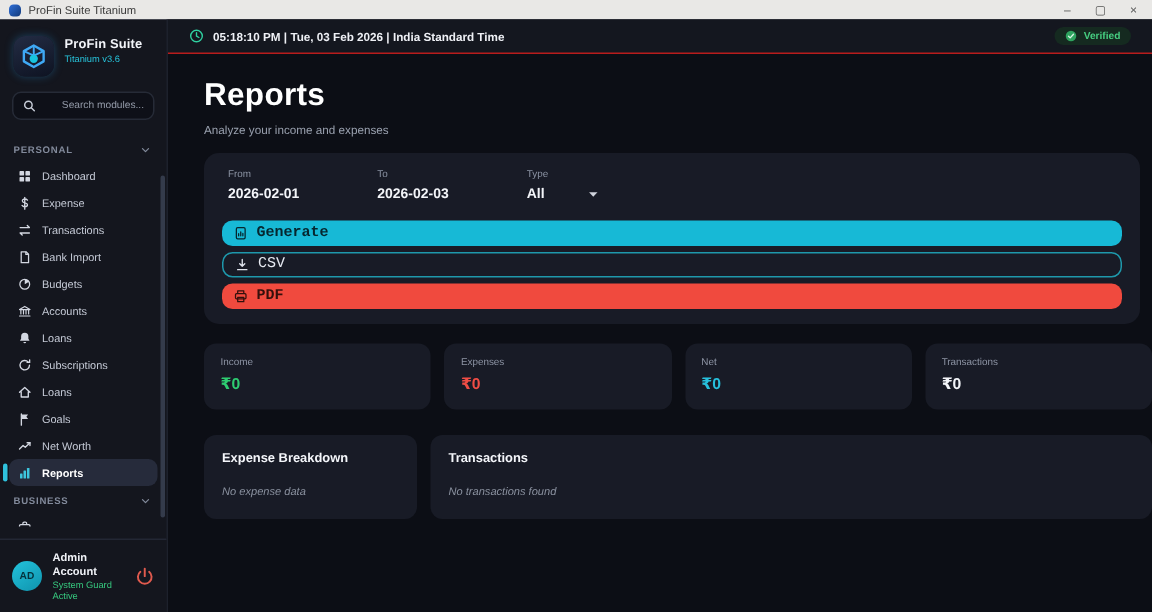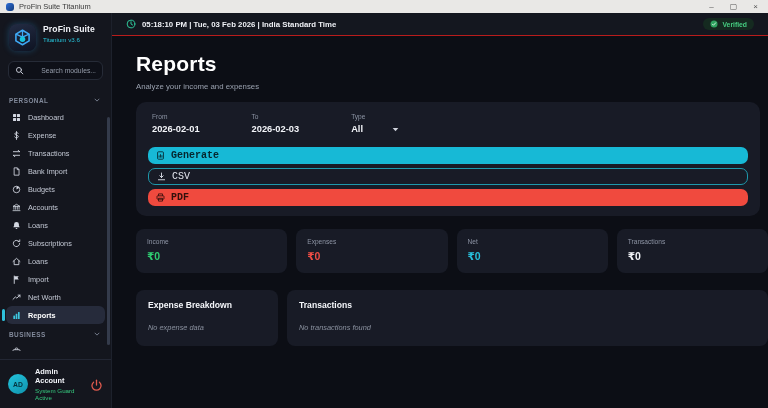--- a/index.html
+++ b/index.html
@@ -222,21 +222,21 @@
               </span>
     <span class="nav-label">Loans</span>
   </div>
             <div class="nav-item">
     <span class="nav-icon">
                 <svg viewBox="0 0 16 16">
                   <path d="M4 15V1.8" fill="none" stroke="currentColor" stroke-width="1.6" stroke-linecap="round"></path>
                   <path d="M4 2.4h8l-2.1 2.7L12 7.8H4z" fill="currentColor"></path>
                 </svg>
               </span>
-    <span class="nav-label">Import</span>
+    <span class="nav-label">Goals</span>
   </div>
             <div class="nav-item">
     <span class="nav-icon">
                 <svg viewBox="0 0 16 16" fill="none" stroke="currentColor" stroke-width="1.6" stroke-linecap="round" stroke-linejoin="round">
                   <path d="m1.8 11.2 4.2-4.2 2.6 2.1 5.6-5.3"></path>
                   <path d="M10.8 3.8h3.4v3.4"></path>
                 </svg>
               </span>
     <span class="nav-label">Net Worth</span>
   </div>

